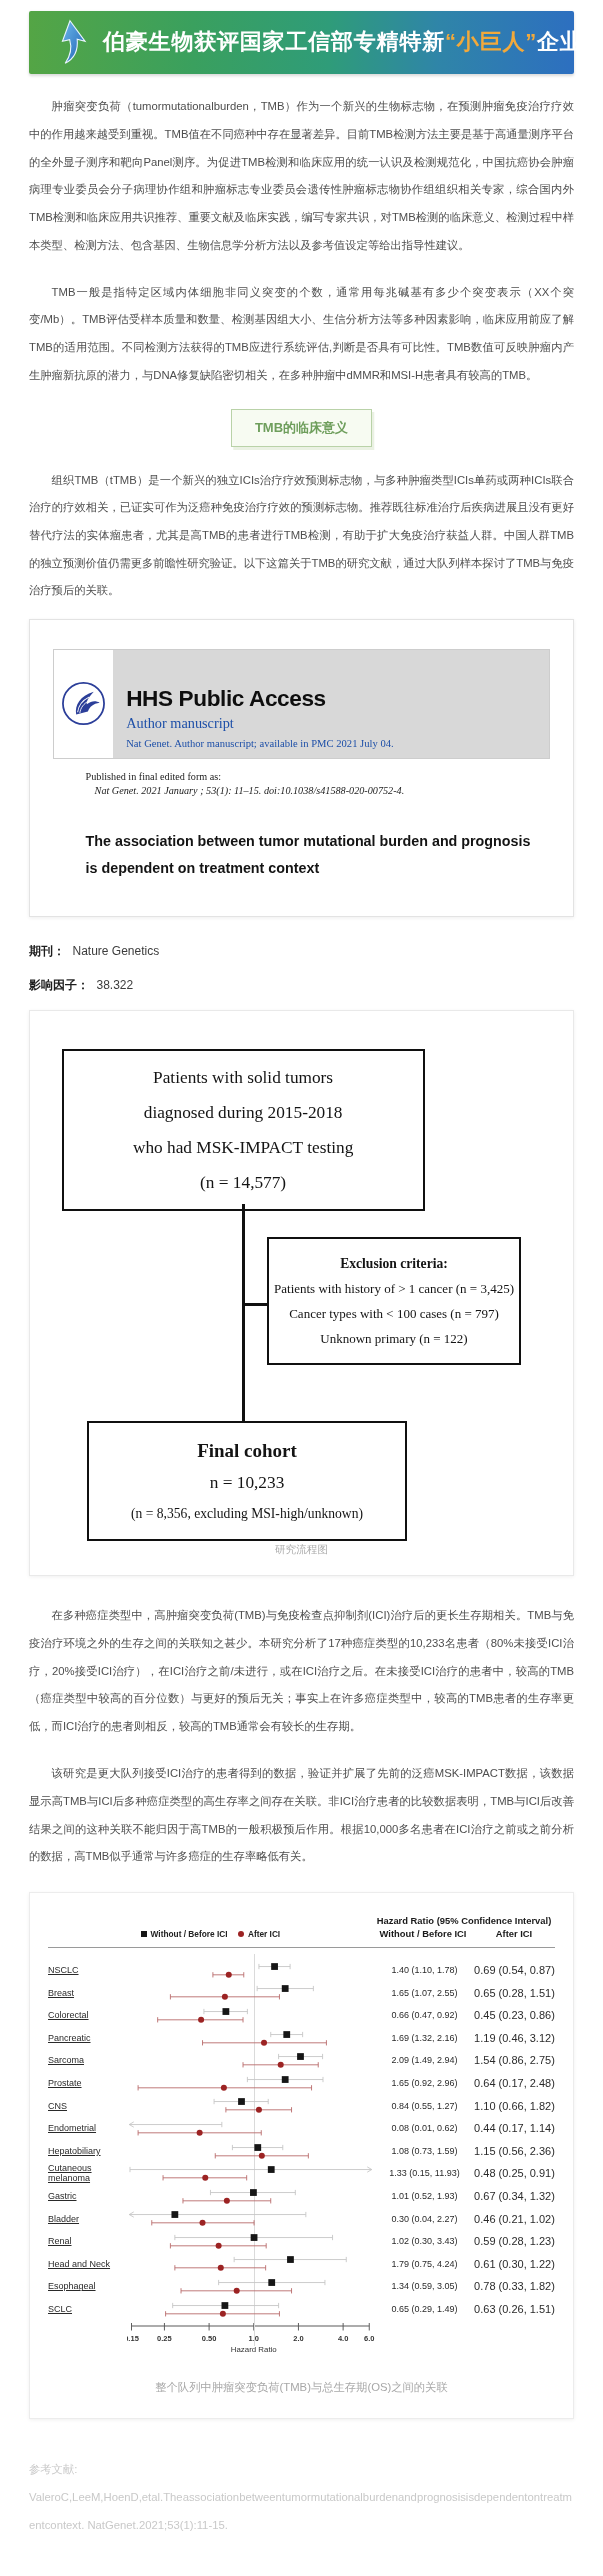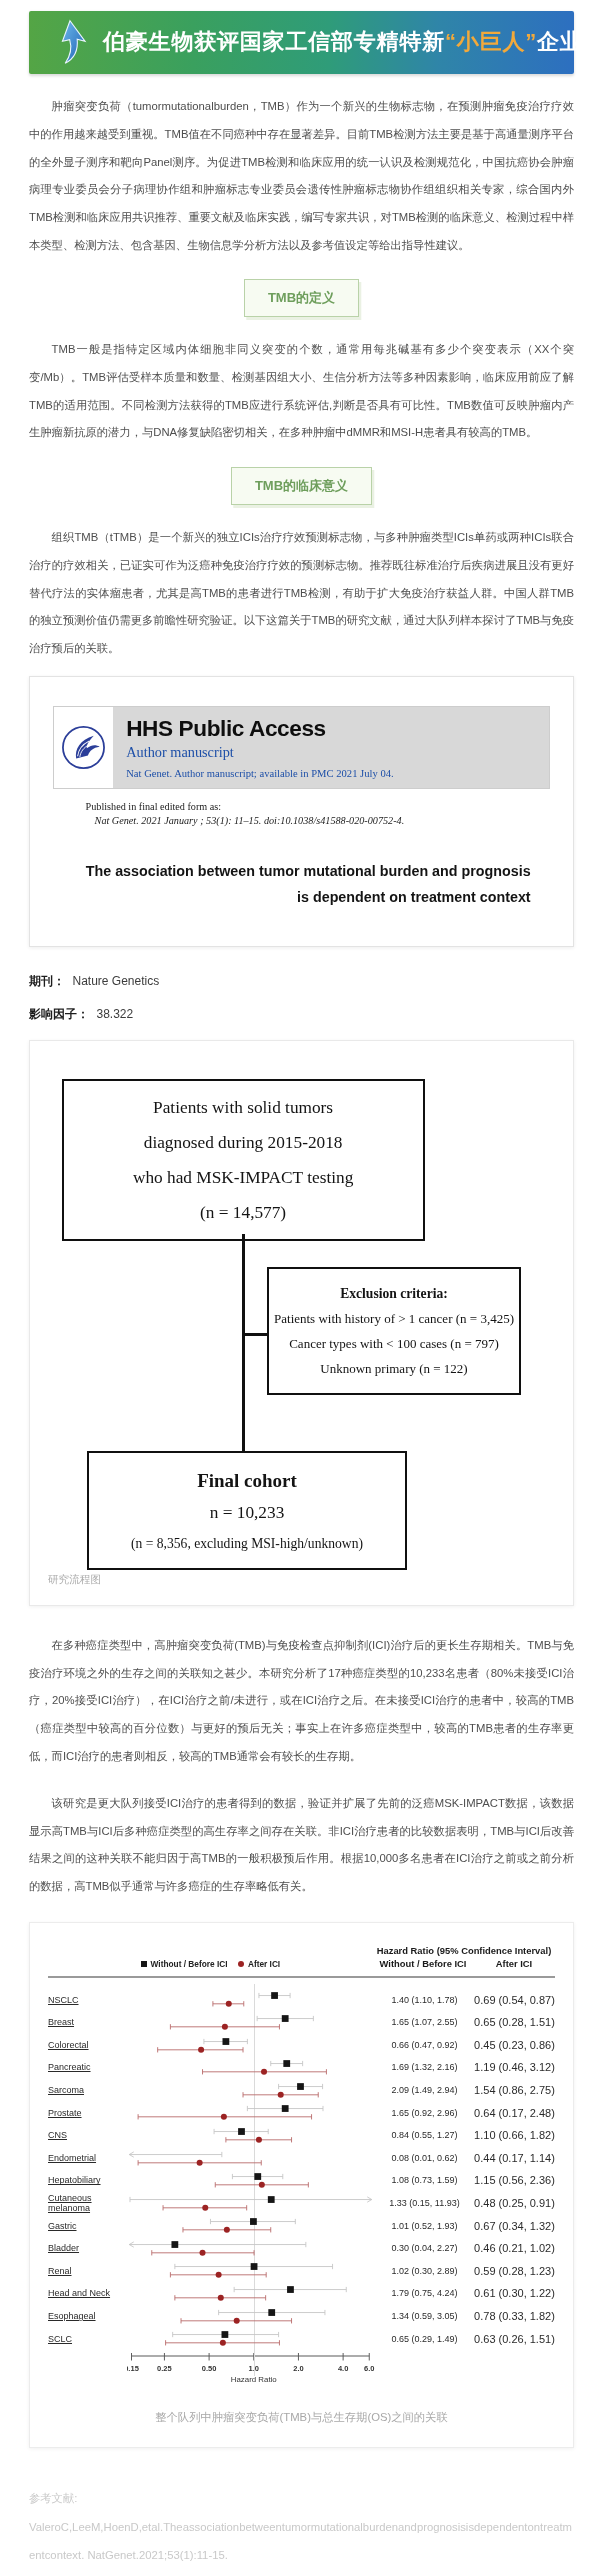--- a/index.html
+++ b/index.html
@@ -21,44 +21,44 @@
   .badge-wrap{text-align:center;margin:19.6px 0 16.6px;}
   .badge{display:inline-block;padding:9px 22.6px;font-size:13px;font-weight:bold;color:#6e9e5c;
     background:#f7fbf2;border:0.8px solid #b9d2a8;box-shadow:2.3px 3px 0 #eaf1e3;}
 
   
   .hhs-card{margin:13.6px 0 26px;border:0.8px solid #e3e3e3;box-shadow:0 0.8px 3.8px rgba(0,0,0,.07);
     padding:29px 22.6px 35px;background:#fff;}
   .hhs-bar{display:flex;background:#d8d8d8;border:0.8px solid #cdcdcd;}
   .hhs-logo-box{width:59px;background:#ffffff;display:flex;align-items:center;justify-content:center;flex:0 0 59px;}
   .hhs-bar-text{padding:7.5px 13.6px 9px;}
-  .hhs-brand{font-size:22.6px;font-weight:800;color:#0e0e0e;letter-spacing:-0.4px;line-height:1.2;}
+  .hhs-brand{font-size:22.6px;font-weight:800;color:#0e0e0e;letter-spacing:-0.4px;line-height:1.2;margin-top:28px;}
   .hhs-sub{font-size:14.3px;color:#1d4fa8;font-family:"Liberation Serif","DejaVu Serif",serif;margin-top:2.3px;}
   .hhs-avail{font-size:10.6px;color:#1d4fa8;font-family:"Liberation Serif","DejaVu Serif",serif;margin-top:6.8px;}
   .hhs-pub{margin:12px 0 0 33px;font-size:10.2px;color:#222;font-family:"Liberation Serif","DejaVu Serif",serif;}
   .hhs-cit{margin:3px 0 0 42px;font-size:10.2px;color:#222;font-family:"Liberation Serif","DejaVu Serif",serif;font-style:italic;}
-  .paper-title{margin:32px 0 0 33px;font-size:14.3px;font-weight:bold;color:#141414;line-height:1.85;width:445px;text-align:right;}
+  .paper-title{margin:32px 0 0 33px;font-size:14.3px;font-weight:bold;color:#141414;line-height:1.85;width:445px;}
 
   
   .meta-line{font-size:12px;margin:0 0 16.6px;color:#3c3c3c;}
   .meta-line .lbl{font-weight:bold;color:#1d1d1d;margin-right:7.5px;margin-top:28px;}
 
   
   .flow-card{border:0.8px solid #e9e9e9;box-shadow:0 0.8px 3.8px rgba(0,0,0,.06);padding:18px;margin:7.5px 0 26px;background:#fff;}
   .flow-canvas{position:relative;height:528px;font-family:"Liberation Serif","DejaVu Serif",serif;color:#141414;}
   .fbox{position:absolute;background:#fff;border:2.6px solid #101010;text-align:center;box-sizing:border-box;}
   .fbox-top{left:13.6px;top:19.6px;width:363px;padding:9px 4.5px;font-size:17.3px;line-height:35px;}
   .fbox-excl{left:219px;top:208px;width:254px;padding:12px 4.5px;font-size:13px;line-height:25px;}
   .fbox-excl .ftitle{font-weight:bold;font-size:13.6px;}
   .fbox-final{left:39px;top:392px;width:320px;padding:10.6px 4.5px;}
   .fbox-final .l1{font-weight:bold;font-size:19px;line-height:33px;}
   .fbox-final .l2{font-size:17.3px;line-height:32px;}
   .fbox-final .l3{font-size:13.6px;line-height:29px;}
   .fline{position:absolute;background:#101010;}
-  .flow-caption{position:absolute;left:0;right:0;bottom:0;text-align:left;color:#ababab;
+  .flow-caption{position:absolute;left:0;right:0;bottom:0;text-align:center;color:#ababab;
     font-family:"Liberation Sans","DejaVu Sans",sans-serif;font-size:10.6px;}
 
   
   .forest-card{border:0.8px solid #ececec;box-shadow:0 0.8px 3.8px rgba(0,0,0,.06);padding:21px 18px 22.6px;margin-top:21px;background:#fff;}
   .forest-header{display:flex;align-items:flex-end;margin-bottom:7.5px;}
   .fh-plotzone{width:328px;display:flex;justify-content:center;align-items:center;}
   .legend{display:flex;align-items:center;gap:10.6px;font-size:8.3px;color:#222;font-weight:bold;}
   .legend .item{display:flex;align-items:center;gap:3.8px;}
   .lg-square{width:6px;height:6px;display:inline-block;}
   .lg-dot{width:6px;height:6px;border-radius:50%;display:inline-block;}
@@ -97,23 +97,20 @@
           </linearGradient>
         </defs>
         <path d="M27 4 L49 34 L37.5 31 C39 47 34 59 20 66 C28.5 54 30 43 26.5 31.5 L16 34 Z" fill="url(#ag)" stroke="#e8f4fd" stroke-width="1.6"></path>
       </svg>
     </span>
     <span class="banner-text"><span>伯豪生物获评国家工信部专精特新</span><span class="hl">“小巨人”</span><span>企业</span></span>
   </div>
 
   <p class="para">肿瘤突变负荷（tumormutationalburden，TMB）作为一个新兴的生物标志物，在预测肿瘤免疫治疗疗效中的作用越来越受到重视。TMB值在不同癌种中存在显著差异。目前TMB检测方法主要是基于高通量测序平台的全外显子测序和靶向Panel测序。为促进TMB检测和临床应用的统一认识及检测规范化，中国抗癌协会肿瘤病理专业委员会分子病理协作组和肿瘤标志专业委员会遗传性肿瘤标志物协作组组织相关专家，综合国内外TMB检测和临床应用共识推荐、重要文献及临床实践，编写专家共识，对TMB检测的临床意义、检测过程中样本类型、检测方法、包含基因、生物信息学分析方法以及参考值设定等给出指导性建议。</p>
 
-  <div class="badge-wrap">
-    <span class="badge">TMB的定义</span>
-  </div>
 
   <p class="para">TMB一般是指特定区域内体细胞非同义突变的个数，通常用每兆碱基有多少个突变表示（XX个突变/Mb）。TMB评估受样本质量和数量、检测基因组大小、生信分析方法等多种因素影响，临床应用前应了解TMB的适用范围。不同检测方法获得的TMB应进行系统评估,判断是否具有可比性。TMB数值可反映肿瘤内产生肿瘤新抗原的潜力，与DNA修复缺陷密切相关，在多种肿瘤中dMMR和MSI-H患者具有较高的TMB。</p>
 
   <div class="badge-wrap">
     <span class="badge">TMB的临床意义</span>
   </div>
 
   <p class="para">组织TMB（tTMB）是一个新兴的独立ICIs治疗疗效预测标志物，与多种肿瘤类型ICIs单药或两种ICIs联合治疗的疗效相关，已证实可作为泛癌种免疫治疗疗效的预测标志物。推荐既往标准治疗后疾病进展且没有更好替代疗法的实体瘤患者，尤其是高TMB的患者进行TMB检测，有助于扩大免疫治疗获益人群。中国人群TMB的独立预测价值仍需更多前瞻性研究验证。以下这篇关于TMB的研究文献，通过大队列样本探讨了TMB与免疫治疗预后的关联。</p>
 
   <div class="hhs-card">
@@ -384,21 +381,21 @@
             <div class="fr-plot"><svg width="249" height="22.6" viewBox="0 0 330 30">
                 <line x1="64.56487843278711" y1="10" x2="273.9458005725225" y2="10" stroke="#c6c6c6" stroke-width="1.2"></line>
                 <line x1="64.56487843278711" y1="6.5" x2="64.56487843278711" y2="13.5" stroke="#c6c6c6" stroke-width="1.2"></line>
                 <line x1="273.9458005725225" y1="6.5" x2="273.9458005725225" y2="13.5" stroke="#c6c6c6" stroke-width="1.2"></line>
                 <rect x="165.22874096875947" y="5.5" width="9" height="9" fill="#161616"></rect>
                 <line x1="58.636048138001314" y1="21" x2="185.81656915077232" y2="21" stroke="#b96b6b" stroke-width="1.2"></line>
                 <line x1="58.636048138001314" y1="17.5" x2="58.636048138001314" y2="24.5" stroke="#b96b6b" stroke-width="1.2"></line>
                 <line x1="185.81656915077232" y1="17.5" x2="185.81656915077232" y2="24.5" stroke="#b96b6b" stroke-width="1.2"></line>
                 <circle cx="122.6854547210975" cy="21" r="4" fill="#9c2323"></circle>
               </svg></div>
-            <div class="fr-v1">1.02 (0.30, 2.89)</div>
+            <div class="fr-v1">1.02 (0.30, 3.43)</div>
             <div class="fr-v2">0.59 (0.28, 1.23)</div>
           </div>
           <div class="forest-row">
             <div class="fr-label">Head and Neck</div>
             <div class="fr-plot"><svg width="249" height="22.6" viewBox="0 0 330 30">
                 <line x1="143.3053647016387" y1="10" x2="292.1640574694723" y2="10" stroke="#c6c6c6" stroke-width="1.2"></line>
                 <line x1="143.3053647016387" y1="6.5" x2="143.3053647016387" y2="13.5" stroke="#c6c6c6" stroke-width="1.2"></line>
                 <line x1="292.1640574694723" y1="6.5" x2="292.1640574694723" y2="13.5" stroke="#c6c6c6" stroke-width="1.2"></line>
                 <rect x="213.55911360849893" y="5.5" width="9" height="9" fill="#161616"></rect>
                 <line x1="64.56487843278711" y1="21" x2="185.11506358389124" y2="21" stroke="#b96b6b" stroke-width="1.2"></line>

